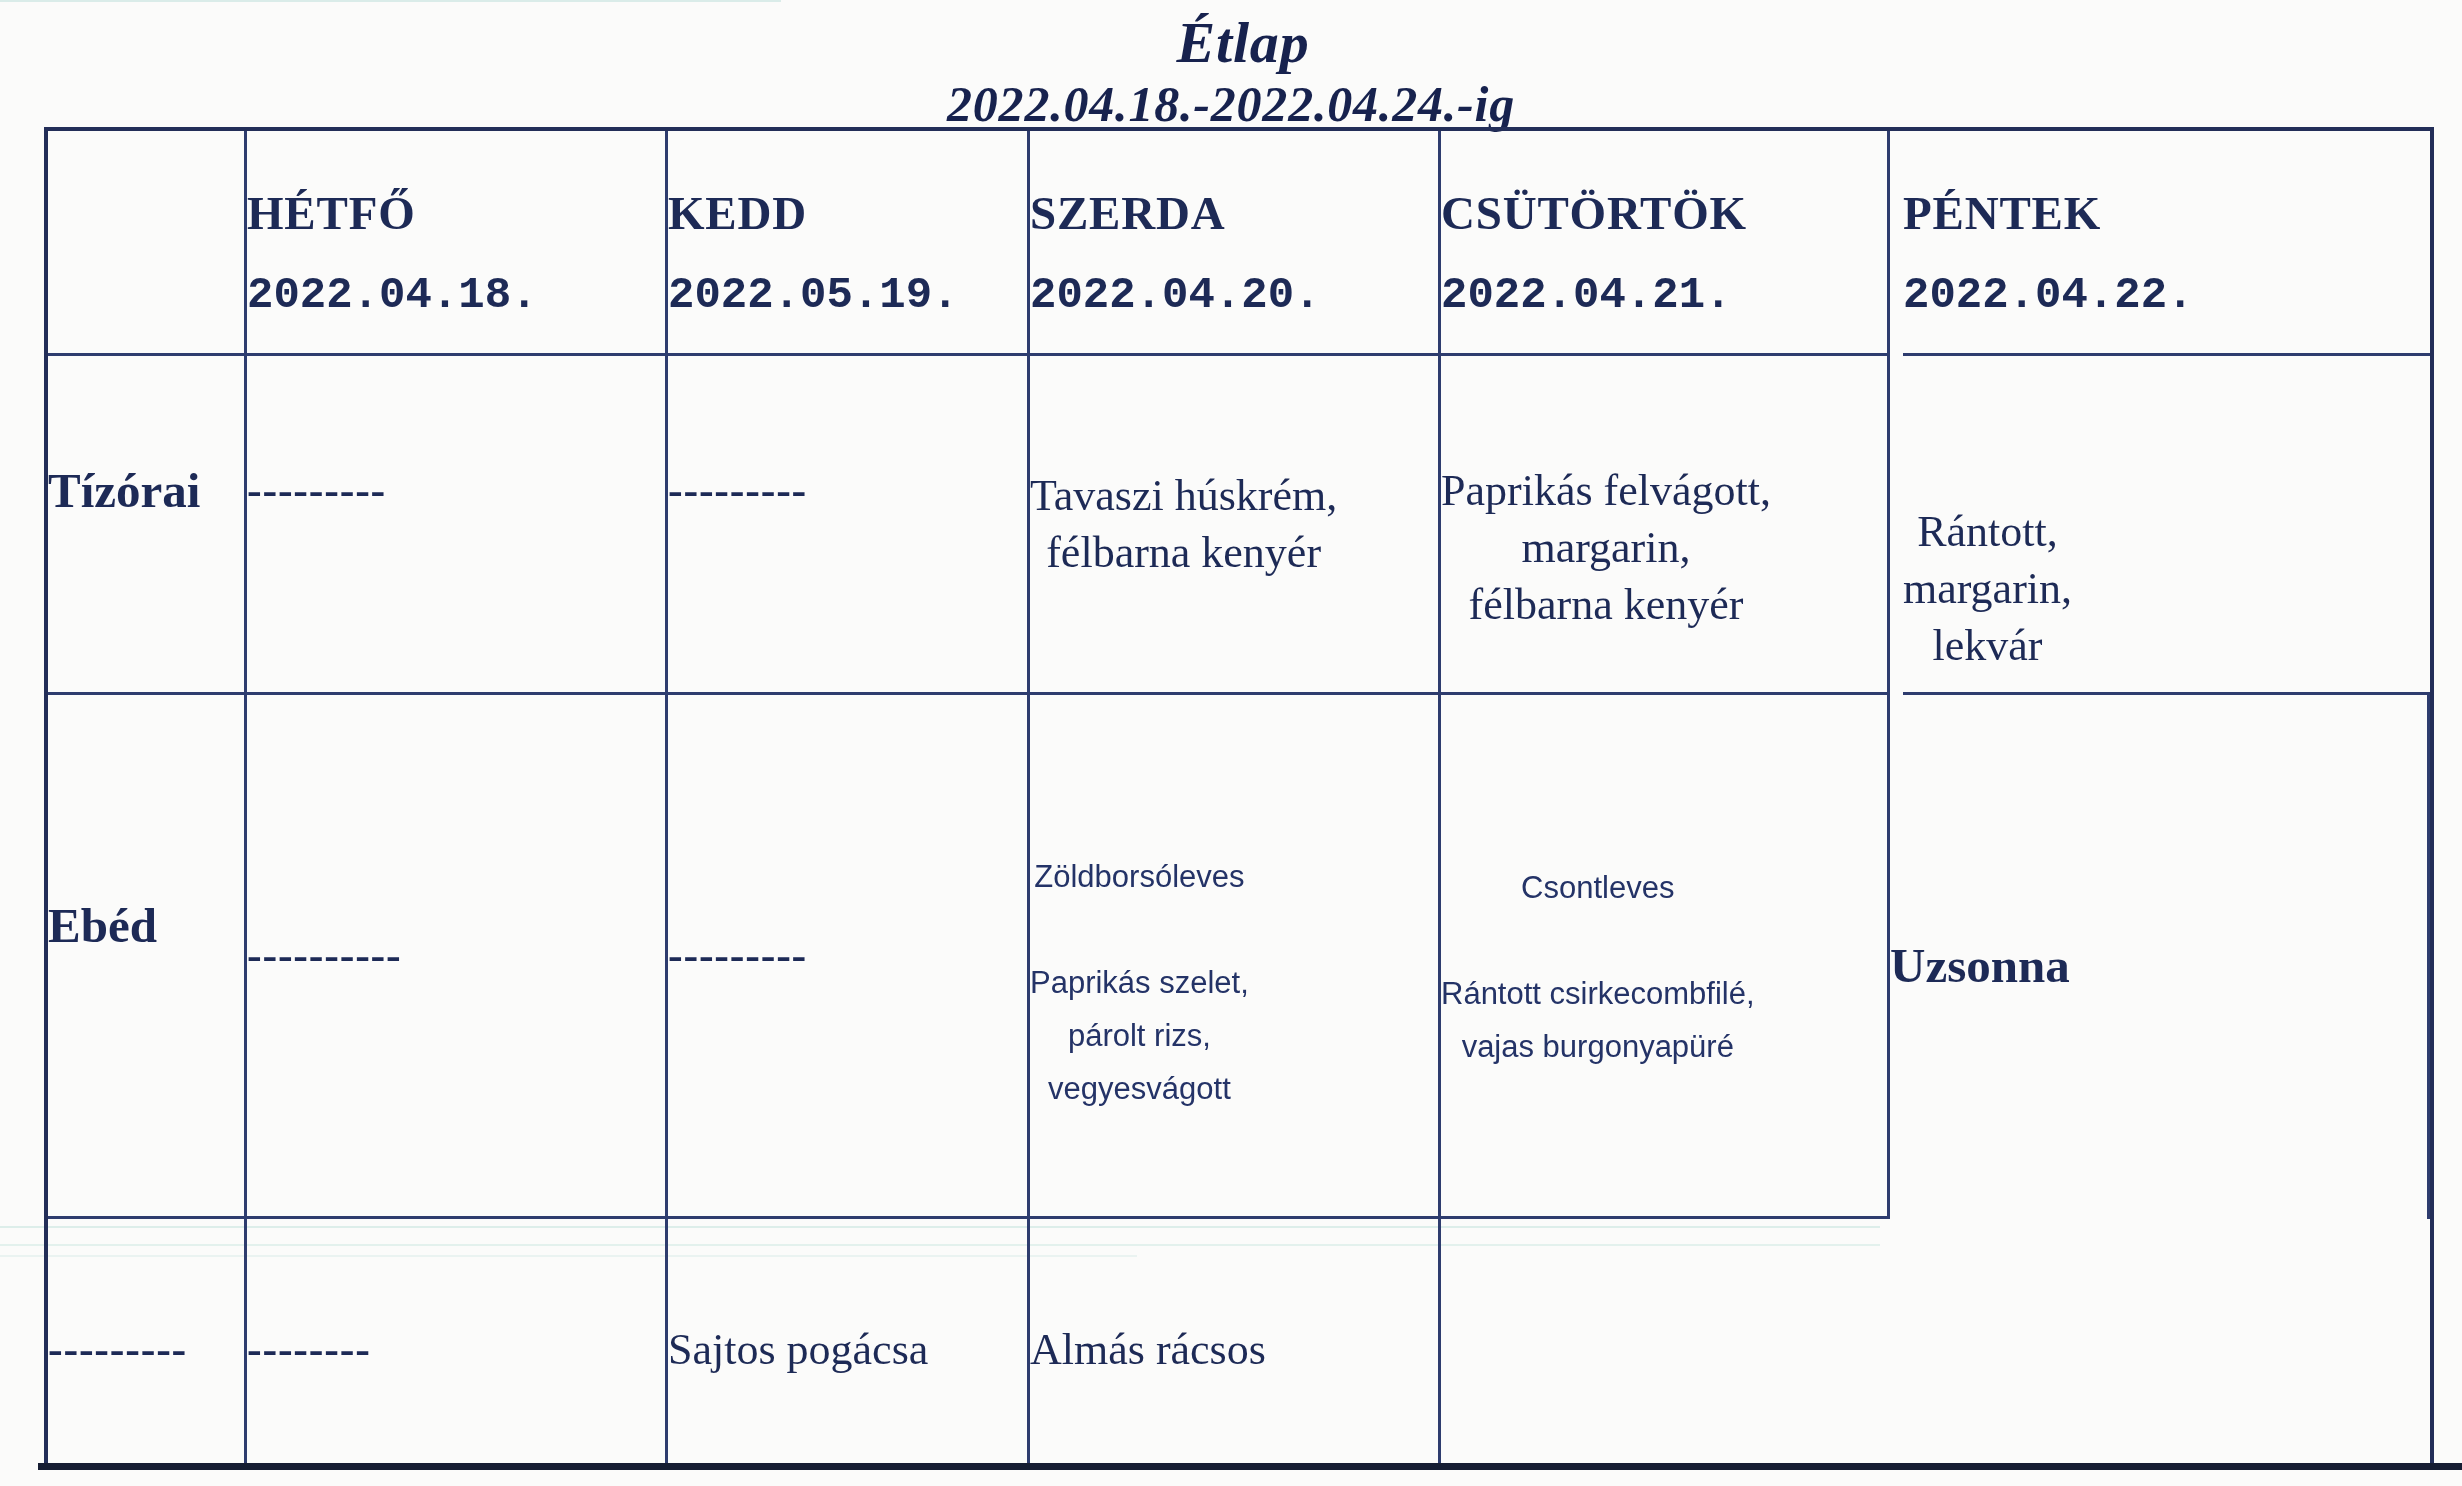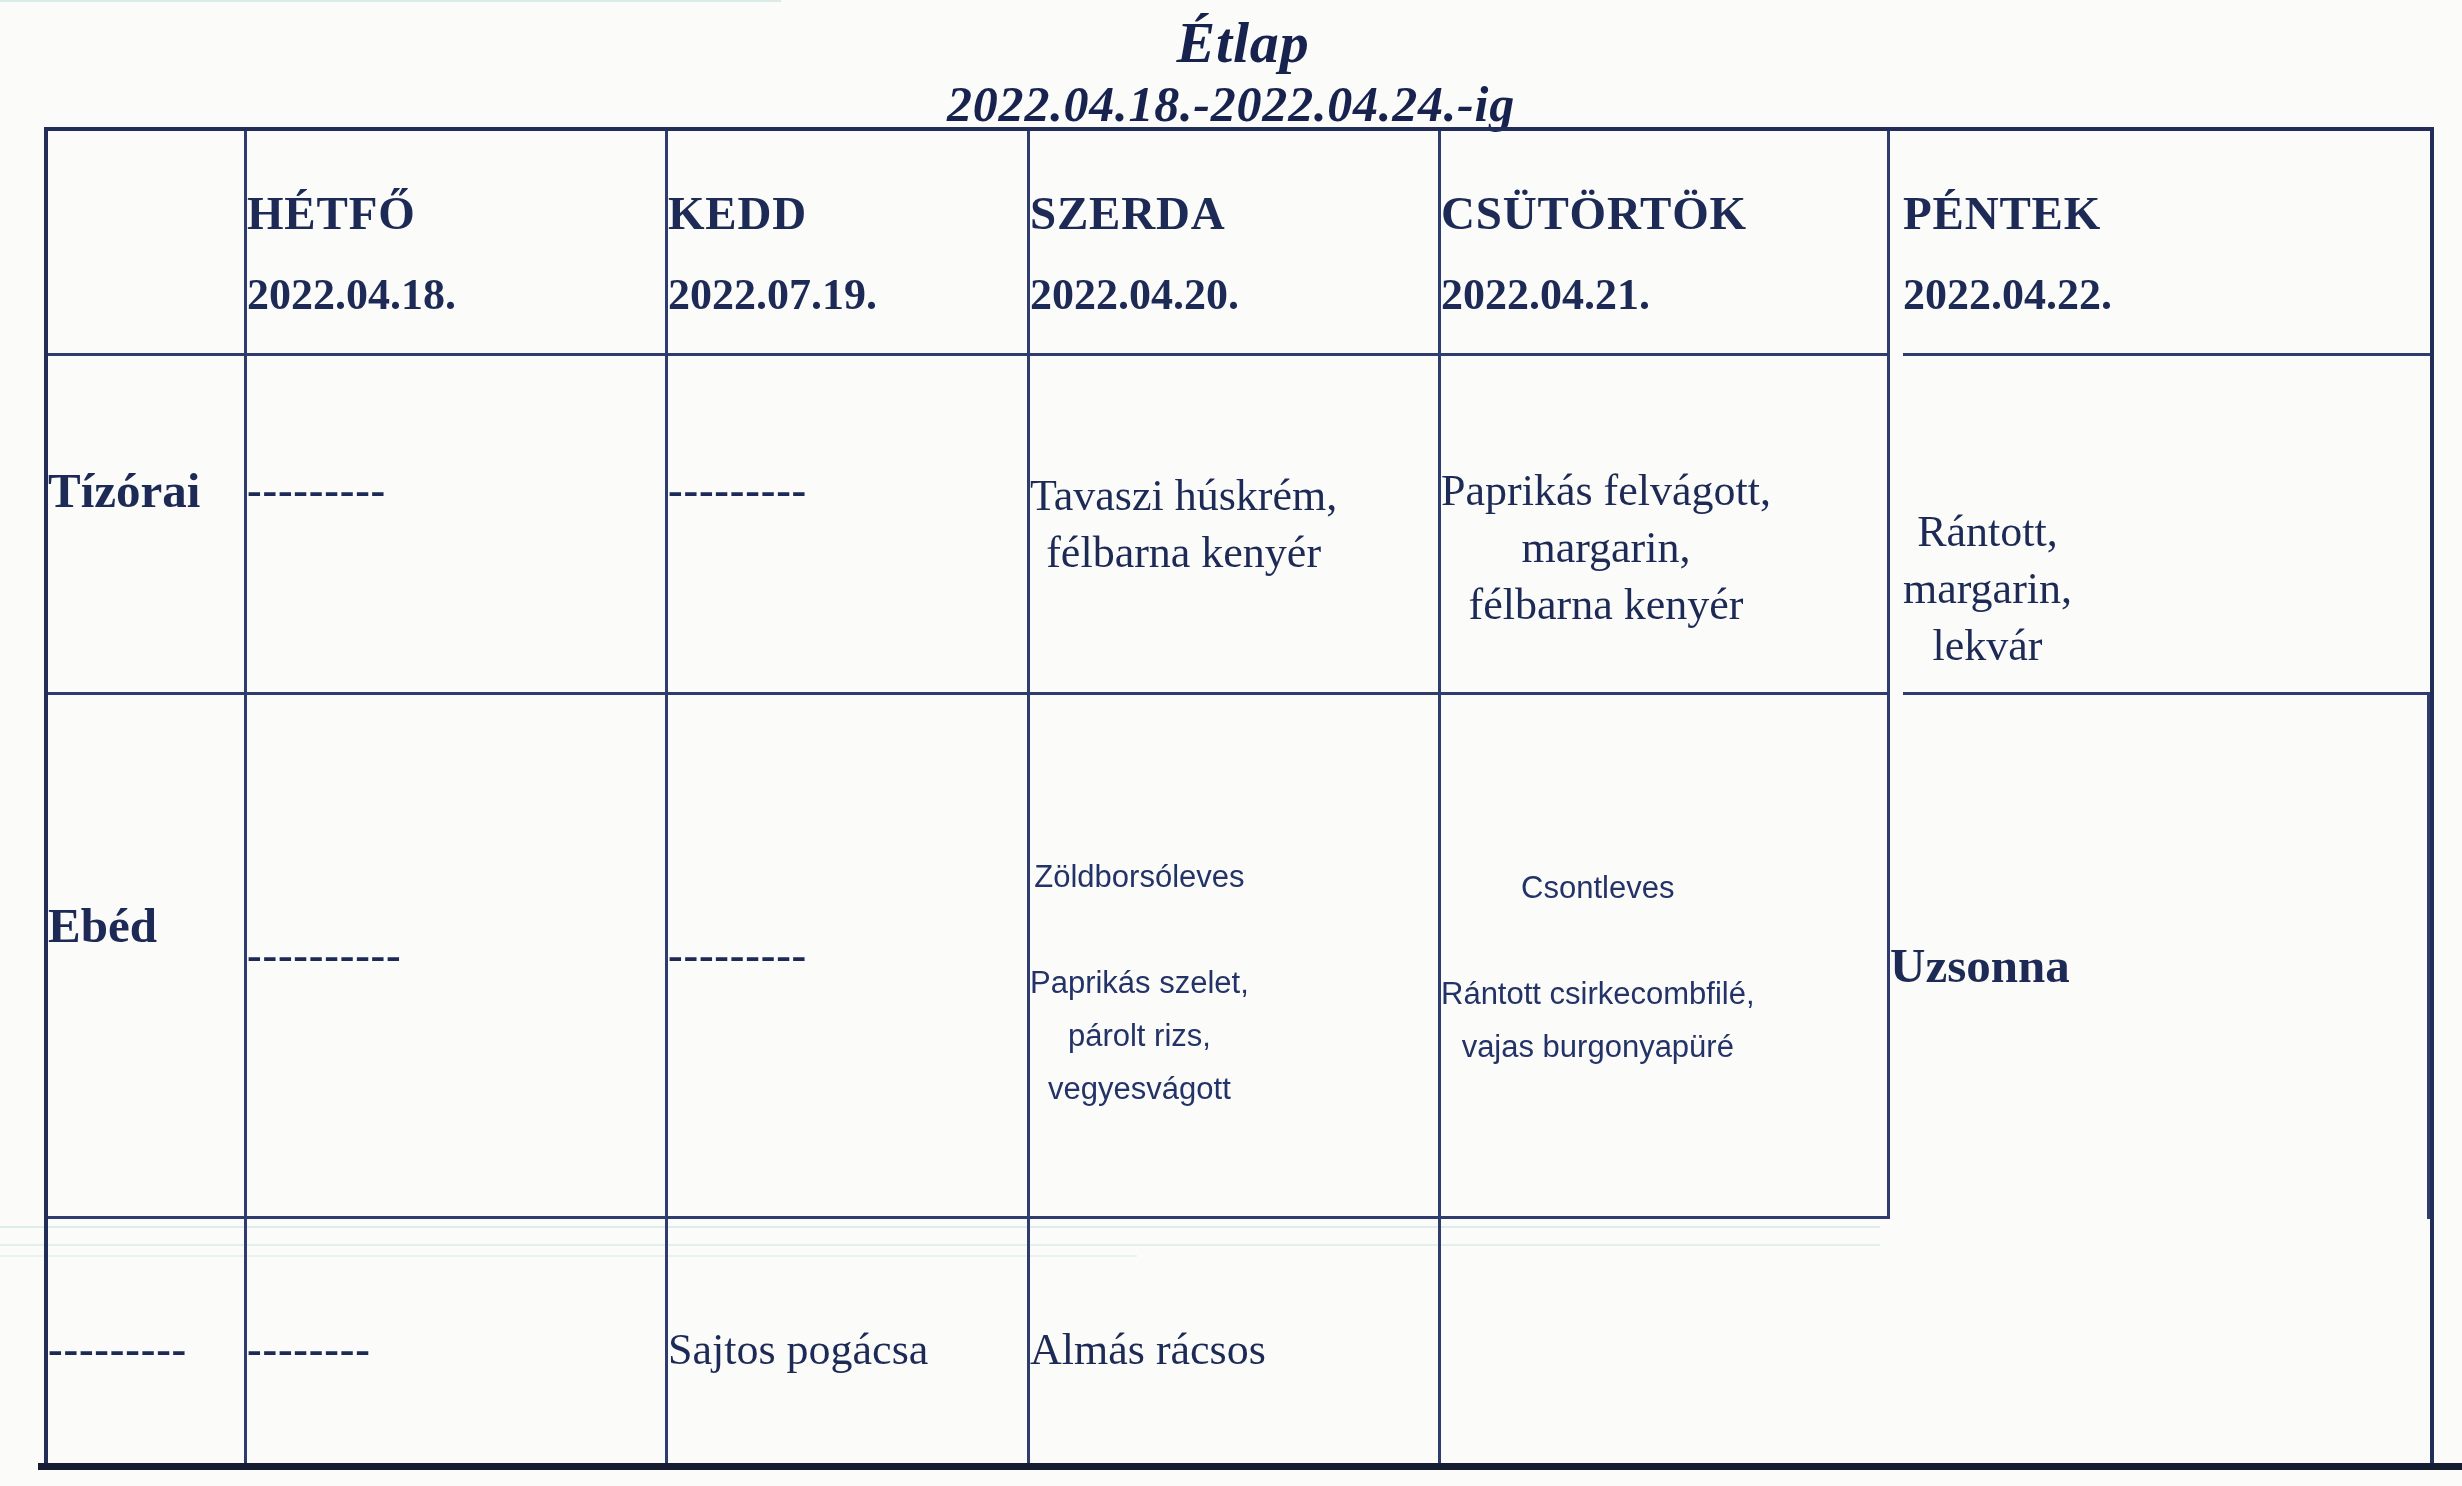--- a/index.html
+++ b/index.html
@@ -62,20 +62,21 @@
   .day-head{justify-content:flex-start;}
   .day-name{
     margin-top:55px;
     font-size:47px;font-weight:bold;letter-spacing:0.8px;
     color:var(--navy);
   }
   .day-date{
     margin-top:auto;margin-bottom:33px;
     font-size:44px;font-weight:bold;
     color:var(--navy);
+    font-family:Liberation Mono, monospace;
   }
 
   .row-label{
     font-size:49px;font-weight:bold;
     color:var(--navy);
   }
   .serif-cell{
     font-size:44px;line-height:57px;
     white-space:pre-line;
     color:var(--navy);
@@ -114,21 +115,21 @@
 
 <div class="menu-table">
 
   <div class="cell"></div>
   <div class="cell day-head">
     <div class="day-name">HÉTFŐ</div>
     <div class="day-date">2022.04.18.</div>
   </div>
   <div class="cell day-head">
     <div class="day-name">KEDD</div>
-    <div class="day-date">2022.07.19.</div>
+    <div class="day-date">2022.05.19.</div>
   </div>
   <div class="cell day-head">
     <div class="day-name">SZERDA</div>
     <div class="day-date">2022.04.20.</div>
   </div>
   <div class="cell day-head">
     <div class="day-name">CSÜTÖRTÖK</div>
     <div class="day-date">2022.04.21.</div>
   </div>
   <div class="cell day-head c-last">

